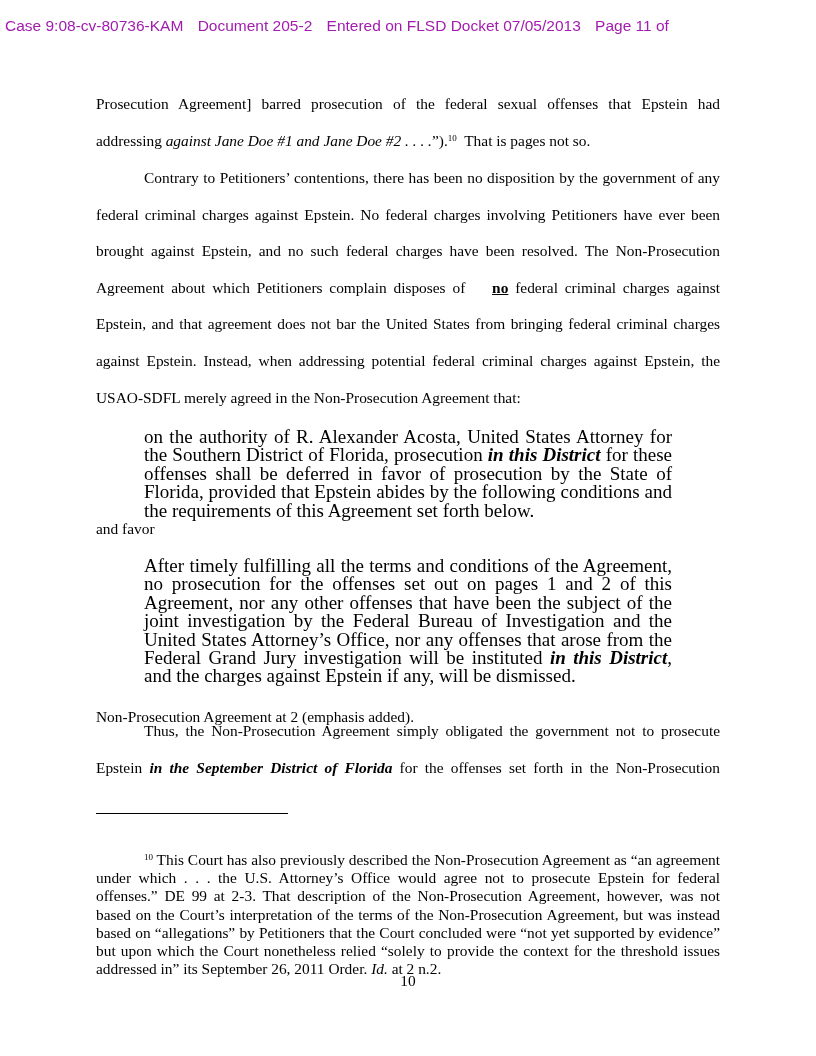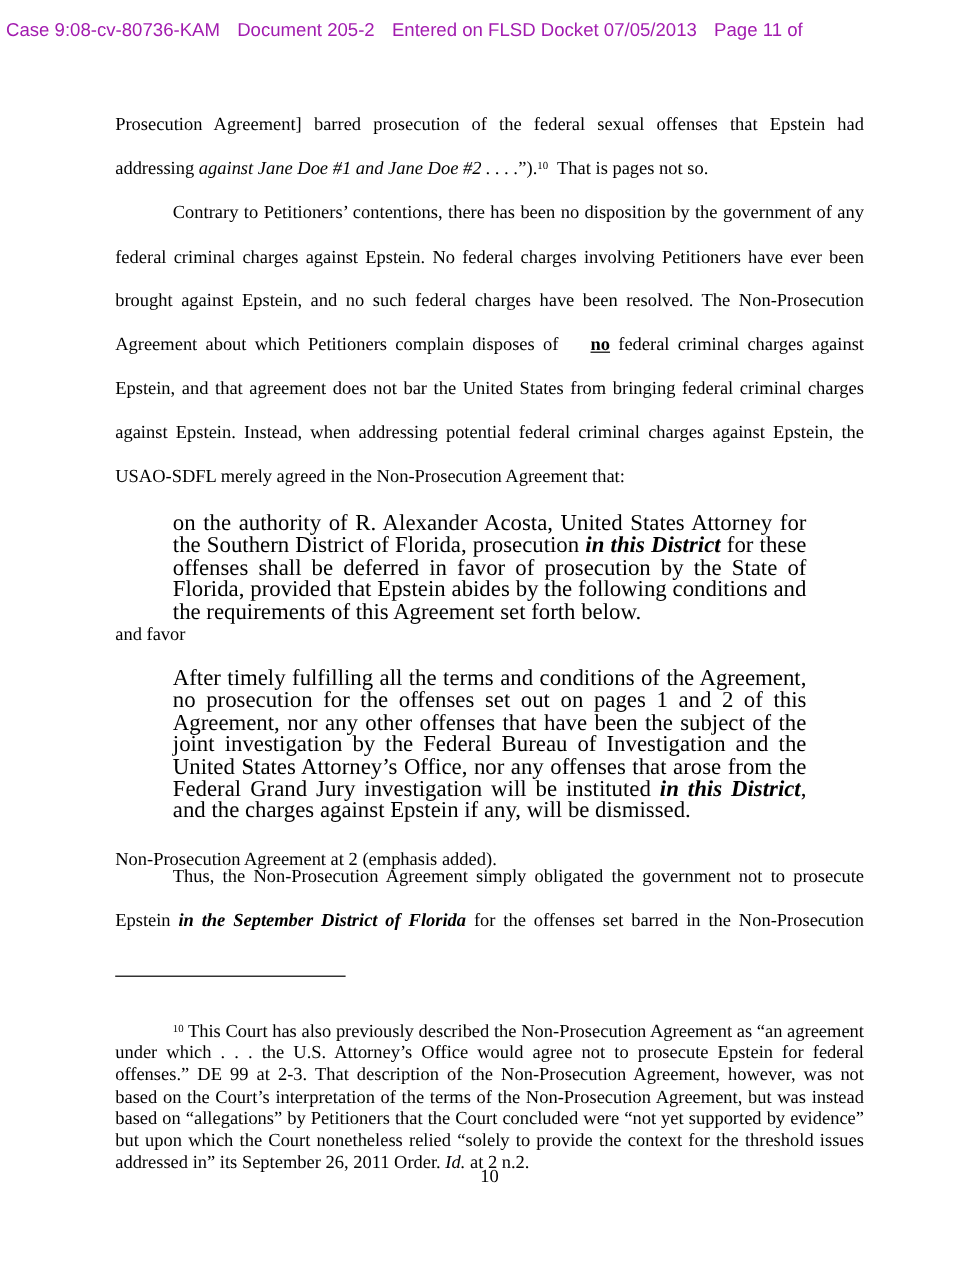--- a/index.html
+++ b/index.html
@@ -105,21 +105,21 @@
 <div class="body-text dbl indent" style="top: 160px;"><span>Contrary to Petitioners’ contentions, there has been no disposition by the government of any federal criminal charges against Epstein.  No federal charges involving Petitioners have ever been brought against Epstein, and no such federal charges have been resolved.  The Non-Prosecution Agreement about which Petitioners complain disposes of </span><span class="bu">no</span><span> federal criminal charges against Epstein, and that agreement does not bar the United States from bringing federal criminal charges against Epstein.  Instead, when addressing potential federal criminal charges against Epstein, the USAO-SDFL merely agreed in the Non-Prosecution Agreement that:</span></div>
 
 <div class="block-quote" style="top: 428px;"><span>on the authority of R. Alexander Acosta, United States Attorney for the Southern District of Florida, prosecution </span><span class="bi">in this District</span><span> for these offenses shall be deferred in favor of prosecution by the State of Florida, provided that Epstein abides by the following conditions and the requirements of this Agreement set forth below.</span></div>
 
 <div class="plain" style="top: 520px;">and favor</div>
 
 <div class="block-quote" style="top: 557px;"><span>After timely fulfilling all the terms and conditions of the Agreement, no prosecution for the offenses set out on pages 1 and 2 of this Agreement, nor any other offenses that have been the subject of the joint investigation by the Federal Bureau of Investigation and the United States Attorney’s Office, nor any offenses that arose from the Federal Grand Jury investigation will be instituted </span><span class="bi">in this District</span><span>, and the charges against Epstein if any, will be dismissed.</span></div>
 
 <div class="plain" style="top: 685px; margin-top: 23px;">Non-Prosecution Agreement at 2 (emphasis added).</div>
 
-<div class="body-text dbl indent" style="top: 713px; text-align-last: justify;"><span>Thus, the Non-Prosecution Agreement simply obligated the government not to prosecute Epstein </span><span class="bi">in the September District of Florida</span><span> for the offenses set barred in the Non-Prosecution</span></div>
+<div class="body-text dbl indent" style="top: 713px; text-align-last: justify;"><span>Thus, the Non-Prosecution Agreement simply obligated the government not to prosecute Epstein </span><span class="bi">in the September District of Florida</span><span> for the offenses set forth in the Non-Prosecution</span></div>
 
 <div class="fn-rule"></div>
 
 <div class="footnote">
   <div class="fn-first"><sup>10</sup><span> This Court has also previously described the Non-Prosecution Agreement as “an agreement under which . . . the U.S. Attorney’s Office would agree not to prosecute Epstein for federal offenses.”  DE 99 at 2-3.  That description of the Non-Prosecution Agreement, however, was not based on the Court’s interpretation of the terms of the Non-Prosecution Agreement, but was instead based on “allegations” by Petitioners that the Court concluded were “not yet supported by evidence” but upon which the Court nonetheless relied “solely to provide the context for the threshold issues addressed in” its September 26, 2011 Order.  </span><i>Id.</i><span> at 2 n.2.</span></div>
 </div>
 
 <div class="page-number">10</div>
 
 </body></html>

